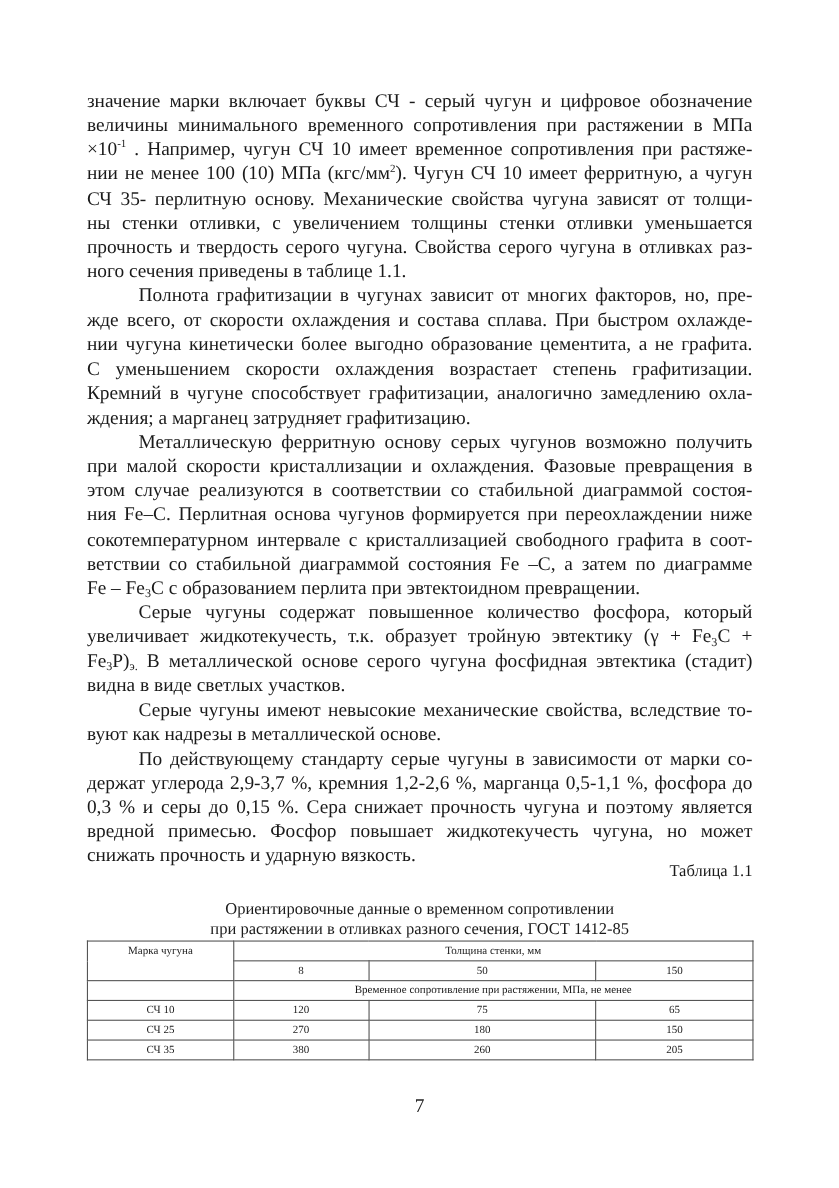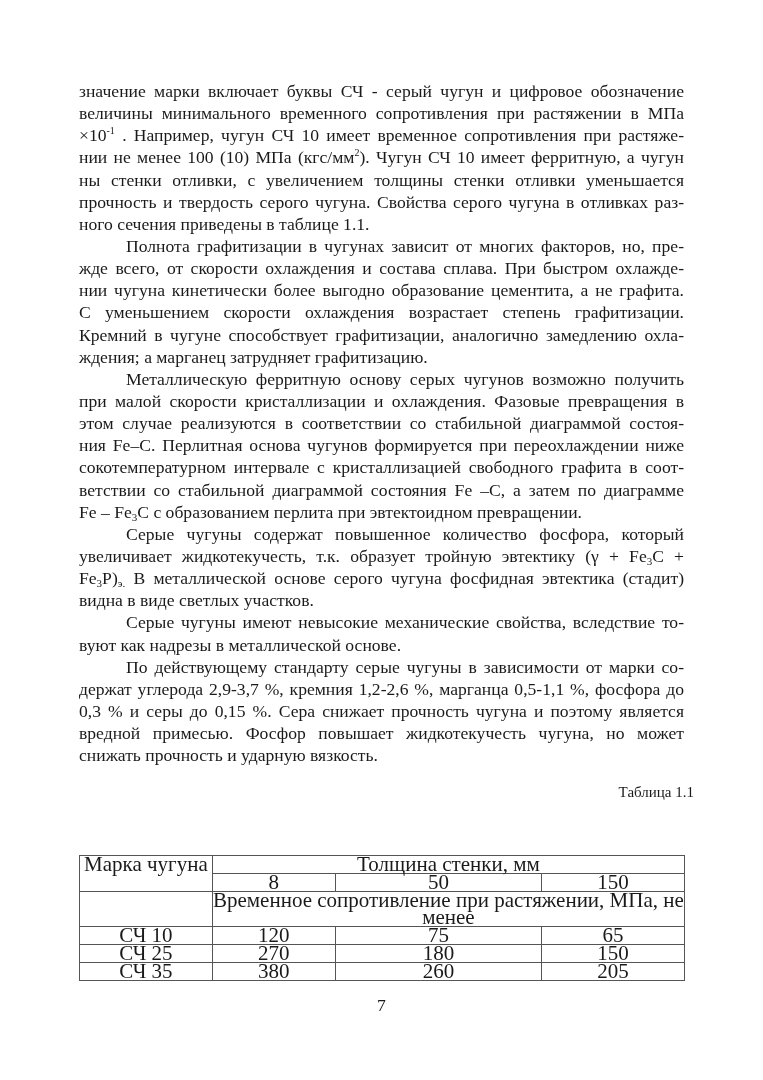--- a/index.html
+++ b/index.html
@@ -13,30 +13,30 @@
   .line {
     font-size: 17.6px; line-height: 22.15px; height: 22.15px;
     white-space: nowrap; text-align: justify; text-align-last: justify;
     overflow: visible;
   }
   .line.last { text-align-last: left; }
   .line.indent { padding-left: 47px; }
   .line sup { font-size: 10px; vertical-align: 7px; line-height: 0; }
   .line sub { font-size: 11px; vertical-align: -3px; line-height: 0; }
   .table-label {
-    position: absolute; right: 69px; top: 783px;
+    position: absolute; right: 79px; top: 783px;
     font-size: 15px; line-height: 18px;
   }
   .table-caption {
     position: absolute; left: 79px; width: 605px; top: 819px;
     text-align: center; font-size: 15px; line-height: 17.5px;
   }
   table.data {
     position: absolute; left: 79px; top: 855px; width: 606px;
-    border-collapse: collapse; font-size: 21px;
+    border-collapse: collapse; font-size: 10px;
   }
   table.data td {
     border: 1px solid #555; padding: 0; height: 17px; line-height: 17px;
     text-align: center; vertical-align: top;
   }
   table.data td.c1 { width: 132px; }
   table.data td.c2 { width: 122px; }
   table.data td.c3 { width: 206px; margin-top: 48px; }
   table.data td.c4 { width: 142px; }
   .page-number {
@@ -47,20 +47,21 @@
 </head>
 <body>
 
 <div class="page">
 
   <div class="body-text" id="body-text">
       <div class="line"><span>значение марки включает буквы СЧ - серый чугун и цифровое обозначение</span></div>
       <div class="line"><span>величины минимального временного сопротивления при растяжении в МПа</span></div>
       <div class="line"><span>×10</span><sup>-1</sup><span> . Например, чугун СЧ 10 имеет временное сопротивления при растяже-</span></div>
       <div class="line"><span>нии  не менее 100 (10) МПа (кгс/мм</span><sup>2</sup><span>). Чугун СЧ 10 имеет ферритную, а чугун</span></div>
+      <div class="line"><span>СЧ 35- перлитную основу. Механические свойства чугуна зависят от толщи-</span></div>
       <div class="line"><span>ны стенки отливки, с увеличением толщины стенки отливки уменьшается</span></div>
       <div class="line"><span>прочность и твердость серого чугуна. Свойства серого чугуна в отливках раз-</span></div>
       <div class="line last"><span>ного сечения приведены в таблице 1.1.</span></div>
       <div class="line indent"><span>Полнота графитизации в чугунах зависит от многих факторов, но, пре-</span></div>
       <div class="line"><span>жде всего, от скорости охлаждения и состава сплава. При быстром охлажде-</span></div>
       <div class="line"><span>нии чугуна кинетически более выгодно образование цементита, а не графита.</span></div>
       <div class="line"><span>С уменьшением скорости охлаждения возрастает степень графитизации.</span></div>
       <div class="line"><span>Кремний в чугуне способствует графитизации, аналогично замедлению охла-</span></div>
       <div class="line last"><span>ждения; а марганец затрудняет графитизацию.</span></div>
       <div class="line indent"><span>Металлическую ферритную основу  серых чугунов возможно получить</span></div>
@@ -78,20 +79,24 @@
       <div class="line last"><span>вуют как надрезы в металлической основе.</span></div>
       <div class="line indent"><span> По действующему стандарту серые чугуны в зависимости от марки со-</span></div>
       <div class="line"><span>держат углерода 2,9-3,7 %, кремния 1,2-2,6 %, марганца 0,5-1,1 %, фосфора до</span></div>
       <div class="line"><span>0,3 % и серы до 0,15 %. Сера снижает прочность чугуна и поэтому является</span></div>
       <div class="line"><span>вредной примесью. Фосфор повышает жидкотекучесть чугуна, но может</span></div>
       <div class="line last"><span>снижать прочность и ударную вязкость.</span></div>
     </div>
 
   <div class="table-label">Таблица 1.1</div>
 
+  <div class="table-caption">
+    <div>Ориентировочные данные о временном сопротивлении</div>
+    <div>при растяжении в отливках разного сечения, ГОСТ 1412-85</div>
+  </div>
 
   <table class="data">
     <tbody>
       <tr>
         <td class="c1" rowspan="2">Марка чугуна</td>
         <td colspan="3">Толщина стенки, мм</td>
       </tr>
       <tr>
         <td class="c2">8</td>
         <td class="c3">50</td>

